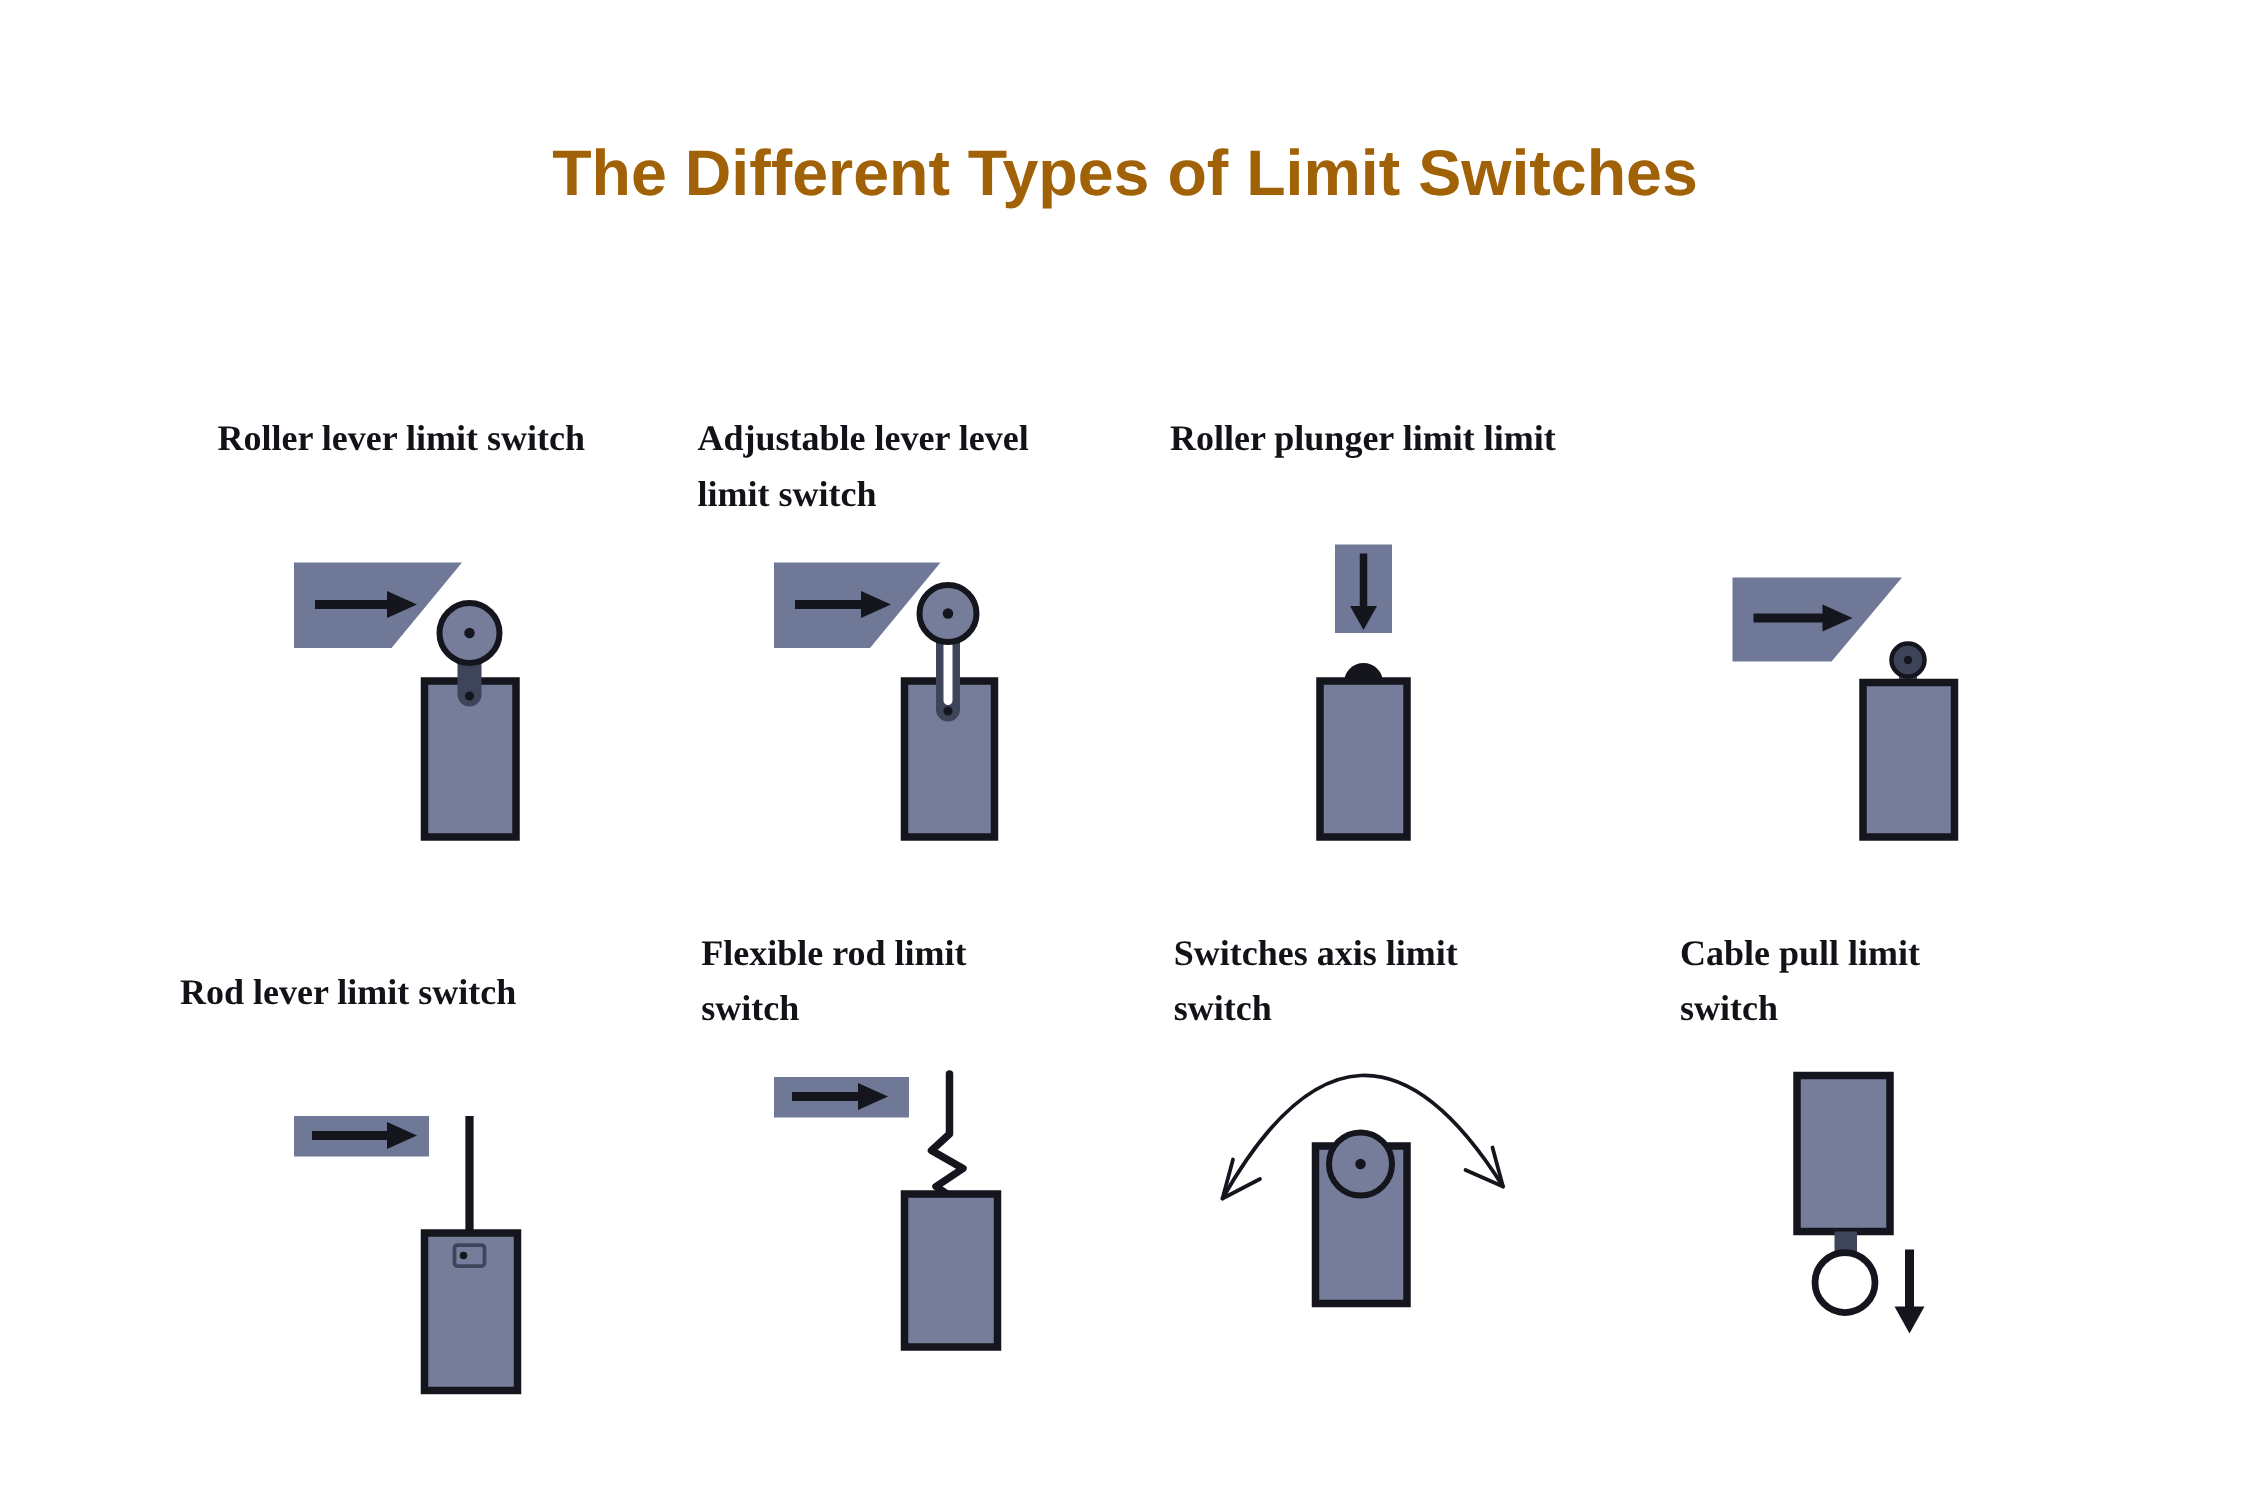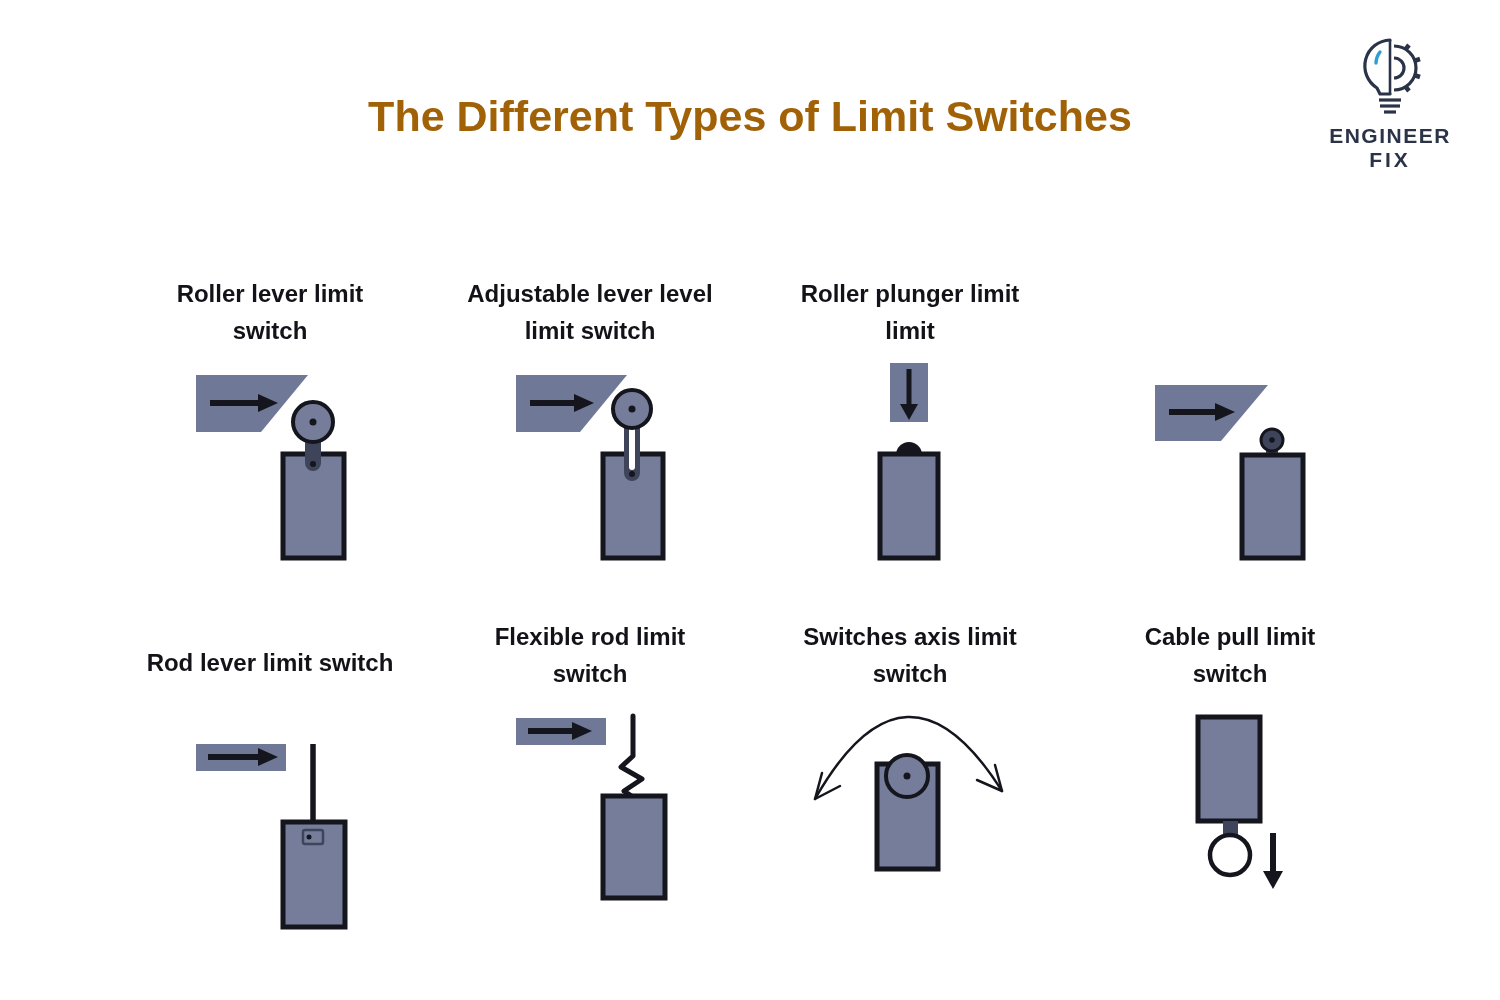--- a/index.html
+++ b/index.html
@@ -14,62 +14,40 @@
          font-size:43px;font-weight:700;color:#a16207;letter-spacing:0px;margin-top:40px;}
   
   .logo{position:absolute;left:1315px;top:30px;width:150px;text-align:center;}
   .logo svg{display:block;margin:0 auto;}
   .logo-word{font-size:21px;font-weight:700;color:var(--logo-navy);letter-spacing:1.5px;line-height:24px;}
   .logo-word.fix{letter-spacing:3px;}
   
   .panel{position:absolute;width:300px;height:330px;}
   .p1{left:120px;top:255px;} .p2{left:440px;top:255px;} .p3{left:760px;top:255px;} .p4{left:1080px;top:255px;}
   .p5{left:120px;top:624px;} .p6{left:440px;top:598px;} .p7{left:760px;top:598px;} .p8{left:1080px;top:598px;}
-  .label{margin:20px auto 0 auto;text-align:center;font-size:24px;font-weight:700;
-         color:var(--ink);line-height:37px;}
+  .label{margin:20px auto 0 auto;text-align:left;font-size:24px;font-weight:700;
+         color:var(--ink);line-height:37px;font-family:Liberation Serif, serif;}
   .lw250{width:250px;} .lw260{width:260px;} .lw230{width:230px;} .lw300{width:300px;}
   .lw245{width:245px;} .lw255{width:255px;} .lw220{width:220px;}
   .art{position:absolute;left:0;top:103px;width:300px;height:210px;}
   
   .f-slate{fill:var(--slate);} .f-cam{fill:var(--slate-cam);} .f-dark{fill:var(--slate-dark);}
   .f-out{fill:var(--outline);} .f-white{fill:#ffffff;}
   .s-out{stroke:var(--outline);} .no-f{fill:none;}
   .body-rect{fill:var(--slate);stroke:var(--outline);stroke-width:5;}
   .arrow-shaft{stroke:var(--outline);stroke-width:6;}
   .thin{stroke:var(--outline);stroke-width:2.5;fill:none;stroke-linecap:round;}
 </style>
 </head>
 <body>
 
 <div class="page">
 
   <div class="title">The Different Types of Limit Switches</div>
 
-  <div class="logo">
-    <svg width="76" height="94" viewBox="0 0 76 94">
-
-      <path d="M38 10 A26 26 0 0 0 25 58 L28 64 L38 64" class="no-f" stroke="var(--logo-navy)" stroke-width="3.2" stroke-linecap="round"></path>
-      <line x1="38" y1="10" x2="38" y2="64" stroke="var(--logo-navy)" stroke-width="2.6"></line>
-
-      <path d="M42 16 A21 21 0 0 1 42 60" class="no-f" stroke="var(--logo-navy)" stroke-width="3.2"></path>
-      <path d="M42 28 A10 10 0 0 1 42 48" class="no-f" stroke="var(--logo-navy)" stroke-width="3.2"></path>
-      <line x1="53" y1="20" x2="57" y2="15" stroke="var(--logo-navy)" stroke-width="4.5"></line>
-      <line x1="62" y1="31" x2="68" y2="29" stroke="var(--logo-navy)" stroke-width="4.5"></line>
-      <line x1="62" y1="45" x2="68" y2="47" stroke="var(--logo-navy)" stroke-width="4.5"></line>
-      <line x1="53" y1="56" x2="57" y2="61" stroke="var(--logo-navy)" stroke-width="4.5"></line>
-
-      <path d="M28 22 A19 19 0 0 0 24 33" class="no-f" stroke="var(--logo-blue)" stroke-width="3.4" stroke-linecap="round"></path>
-
-      <line x1="27" y1="70" x2="49" y2="70" stroke="var(--logo-navy)" stroke-width="3.2"></line>
-      <line x1="28" y1="76" x2="48" y2="76" stroke="var(--logo-navy)" stroke-width="3.2"></line>
-      <line x1="32" y1="82" x2="44" y2="82" stroke="var(--logo-navy)" stroke-width="3.2"></line>
-    </svg>
-    <div class="logo-word">ENGINEER</div>
-    <div class="logo-word fix">FIX</div>
-  </div>
 
   <div class="panel p1">
     <div class="label lw250">Roller lever limit switch</div>
     <svg class="art" viewBox="0 0 300 210">
       <polygon points="76,17 188,17 141,74 76,74" class="f-cam"></polygon>
       <line x1="90" y1="45" x2="140" y2="45" class="arrow-shaft"></line>
       <polygon points="138,36 158,45 138,54" class="f-out"></polygon>
       <rect x="163" y="96" width="61" height="104" class="body-rect"></rect>
       <rect x="185" y="64" width="16" height="49" rx="8" class="f-dark"></rect>
       <circle cx="193" cy="106" r="3" class="f-out"></circle>

